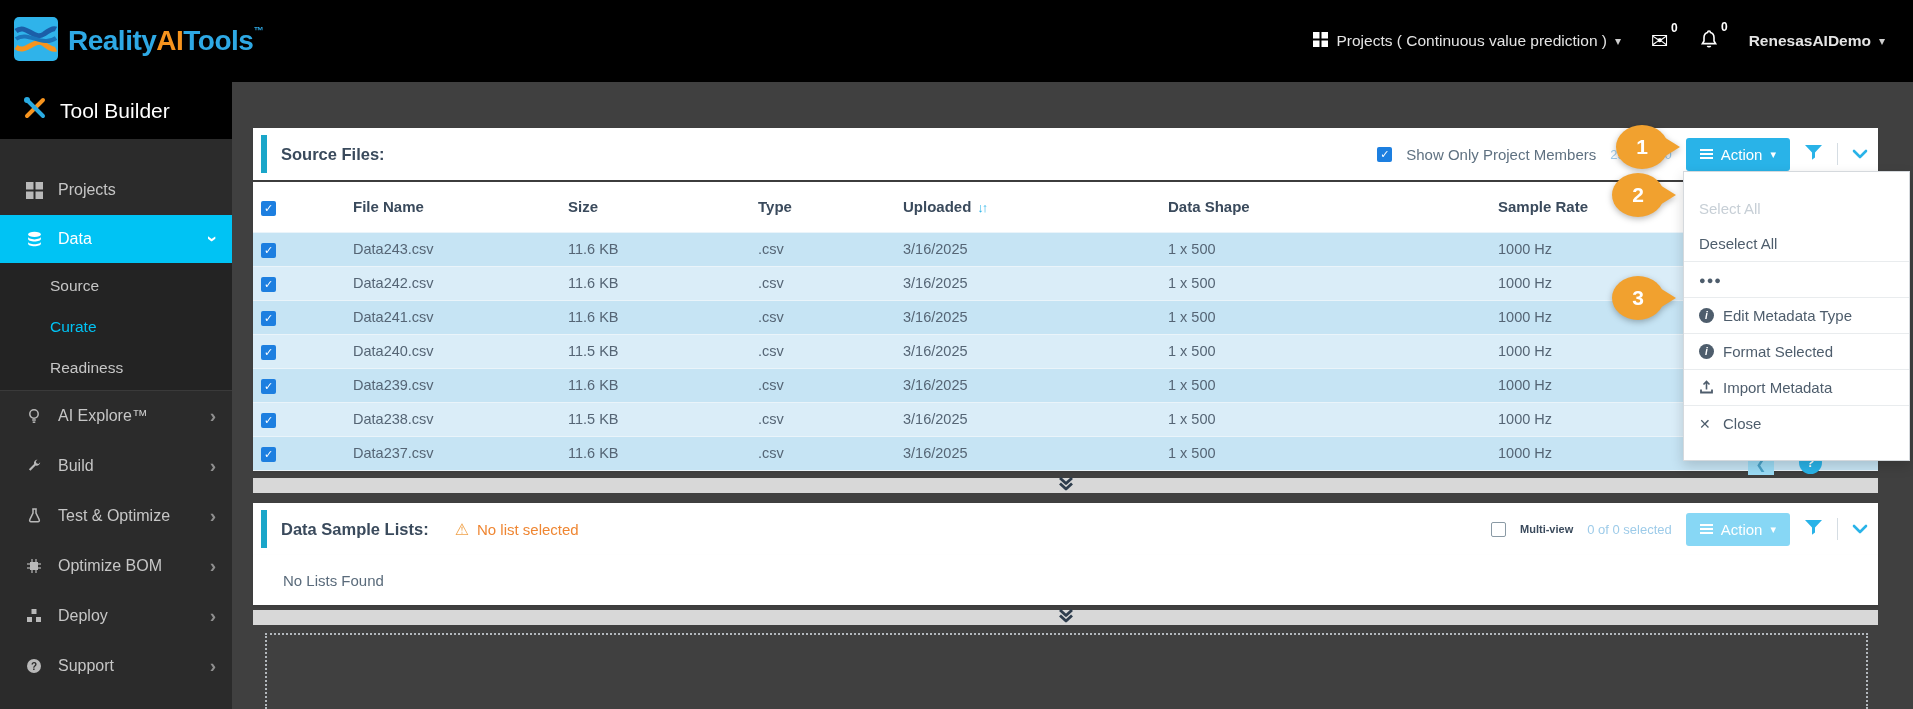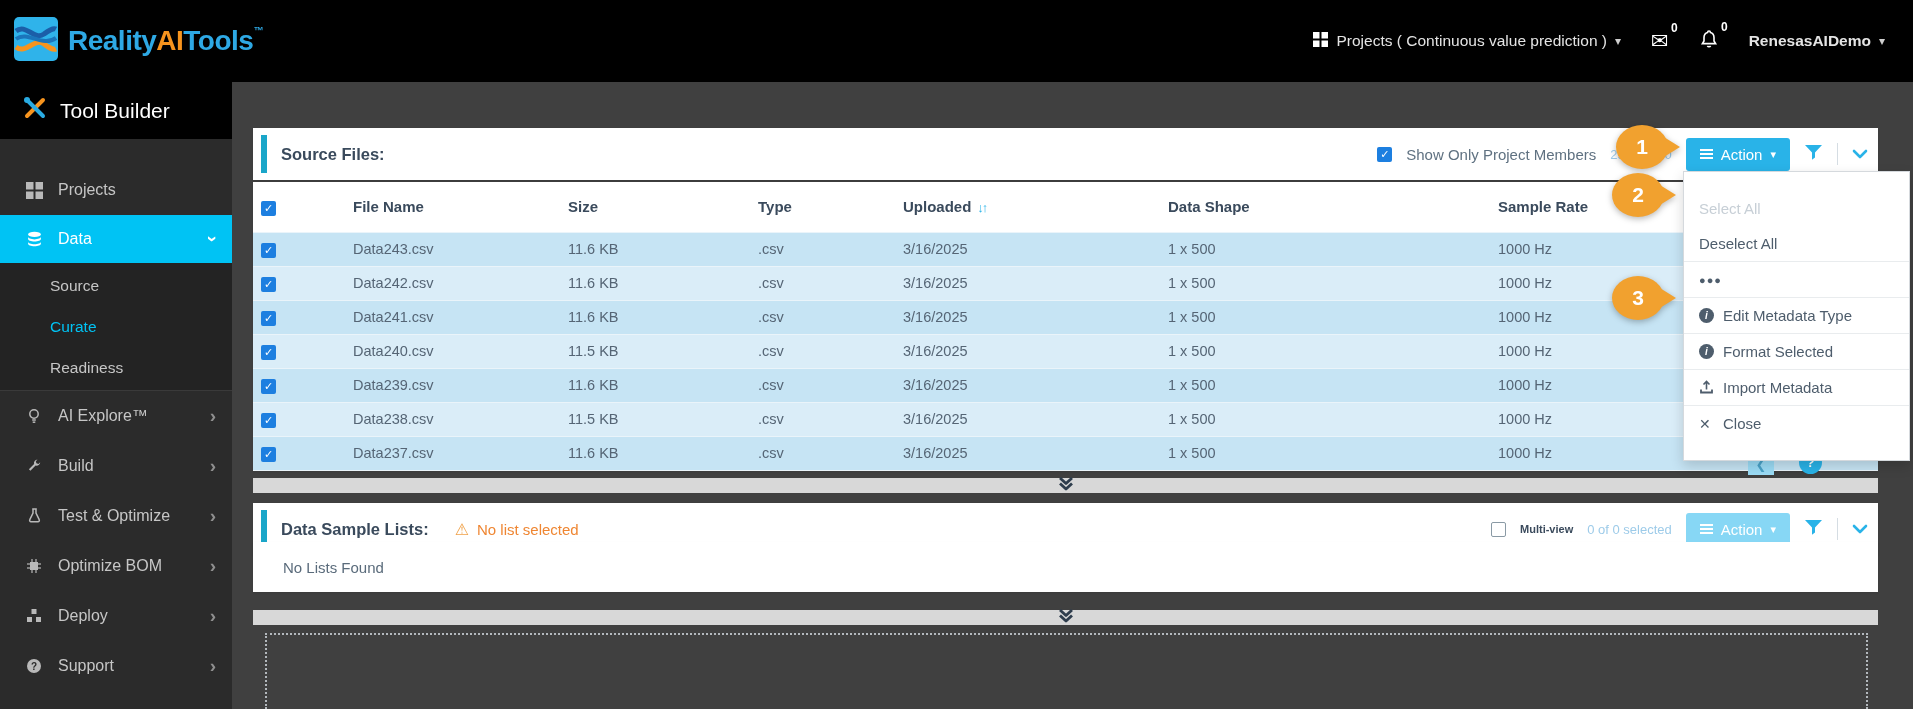--- a/index.html
+++ b/index.html
@@ -431,21 +431,21 @@
       </span>
       <span class="vdiv"></span>
       <span class="blue-chev">
         <svg width="16" height="10" viewBox="0 0 16 10">
             <polyline points="2,2 8,8 14,2" fill="none" stroke="#29b3e8" stroke-width="2.6" stroke-linecap="round" stroke-linejoin="round"></polyline>
           </svg>
       </span>
     </div>
   </div>
 
-  <div class="empty-panel" style="top:460px;">
+  <div class="empty-panel" style="top:473px;">
     <span>No Lists Found</span>
   </div>
 
   <div class="collapse-bar" style="top:528px;">
     <span>
       <svg width="20" height="14" viewBox="0 0 20 14">
           <polyline points="4,1 10,6.5 16,1" fill="none" stroke="#2e3d4d" stroke-width="2.8" stroke-linejoin="round"></polyline>
           <polyline points="4,6.5 10,12 16,6.5" fill="none" stroke="#2e3d4d" stroke-width="2.8" stroke-linejoin="round"></polyline>
         </svg>
     </span>

